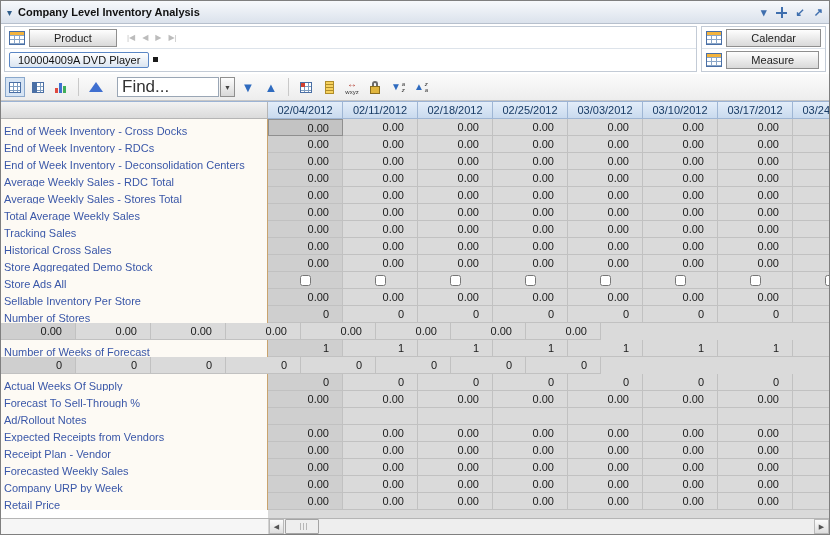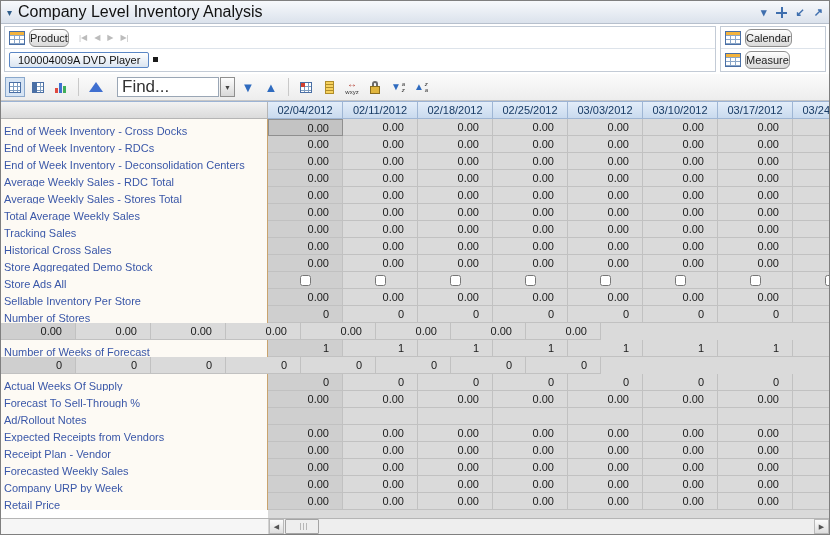--- a/index.html
+++ b/index.html
@@ -2,39 +2,39 @@
 <html><head>
 <meta charset="utf-8">
 <style>
   html,body{margin:0;padding:0;background:#fff;}
   body{width:830px;height:535px;overflow:hidden;font-family:"Liberation Sans",sans-serif;font-size:11px;}
   .window{width:828px;height:533px;border:1px solid #7f7f7f;display:flex;flex-direction:column;background:#fff;box-sizing:content-box;}
 
   
   .titlebar{flex:0 0 22px;display:flex;align-items:center;padding:0 6px;background:linear-gradient(#f7f9fc,#dbe2ec);border-bottom:1px solid #b7c0cd;}
   .title-chevron{color:#2e5d8a;font-size:10px;margin-right:6px;}
-  .title-text{font-weight:normal;font-size:16px;color:#111;white-space:nowrap;}
+  .title-text{font-weight:bold;font-size:11px;color:#111;white-space:nowrap;}
   .tb-icons{margin-left:auto;display:flex;align-items:center;gap:9px;}
   .tb-ic{color:#3f6fae;font-size:11px;font-weight:bold;cursor:default;}
   .plus-ic{position:relative;width:11px;height:11px;display:inline-block;}
   .plus-ic::before{content:"";position:absolute;left:0;right:0;top:5px;height:2px;background:#3f6fae;}
   .plus-ic::after{content:"";position:absolute;top:0;bottom:0;left:5px;width:2px;background:#3f6fae;}
 
   
   .axis-area{flex:0 0 46px;display:flex;gap:4px;padding:2px 3px;background:#fff;}
   .axis-left{flex:1;border:1px solid #c3cbd6;display:flex;flex-direction:column;min-width:0;}
   .axis-right{flex:0 0 104px;border:1px solid #c3cbd6;display:flex;flex-direction:column;}
   .axis-row{height:21px;display:flex;align-items:center;gap:4px;padding:0 4px;}
   .axis-row + .axis-row{border-top:1px solid #dde3ea;}
   .tbl-icon{flex:0 0 16px;width:16px;height:14px;box-sizing:border-box;border:1px solid #4a6fa5;background-color:#fff;
     background-image:linear-gradient(#f3b33d,#f3b33d),
       repeating-linear-gradient(to right,transparent 0 4px,#8aa6c8 4px 5px),
       repeating-linear-gradient(to bottom,transparent 0 3px,#8aa6c8 3px 4px);
     background-size:100% 3px,100% 100%,100% 100%;background-repeat:no-repeat;}
-  .btn{font-family:"Liberation Sans",sans-serif;font-size:11px;color:#222;padding:1px 0;background:linear-gradient(#fefefe,#d9d9d9);border:1px solid #8f8f8f;border-radius:6px;line-height:14px;cursor:default;}
+  .btn{font-family:"Liberation Sans",sans-serif;font-size:11px;color:#222;padding:1px 24px;background:linear-gradient(#fefefe,#d9d9d9);border:1px solid #8f8f8f;border-radius:0;line-height:14px;cursor:default;}
   .vcr{display:flex;gap:7px;margin-left:6px;color:#bcbcbc;font-size:8px;}
   .vcr span{cursor:default;}
   .chip{border:1px solid #5b87c5;background:linear-gradient(#ffffff,#dbe5f1);padding:1px 8px;border-radius:2px;color:#111;white-space:nowrap;}
   .chip-handle{width:5px;height:5px;background:#1a1a1a;display:inline-block;}
 
   
   .toolbar{flex:0 0 26px;display:flex;align-items:center;gap:3px;padding:0 4px;background:linear-gradient(#fbfbfb,#ededed);border-bottom:1px solid #c6c6c6;}
   .tool{width:20px;height:20px;display:flex;flex-direction:column;align-items:center;justify-content:center;border:1px solid transparent;box-sizing:border-box;cursor:default;}
   .tool.active{background:#d6e4f4;border-color:#8aa8cc;}
   .sep{width:1px;height:18px;background:#c9c9c9;margin:0 4px;}

